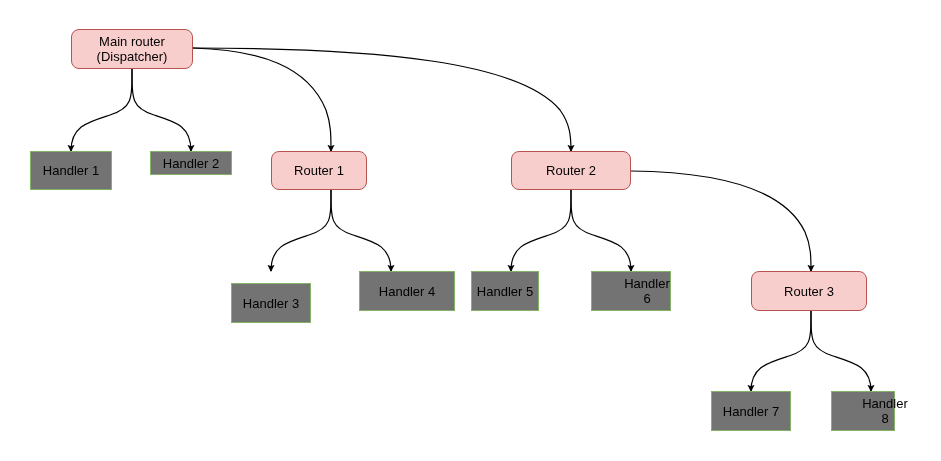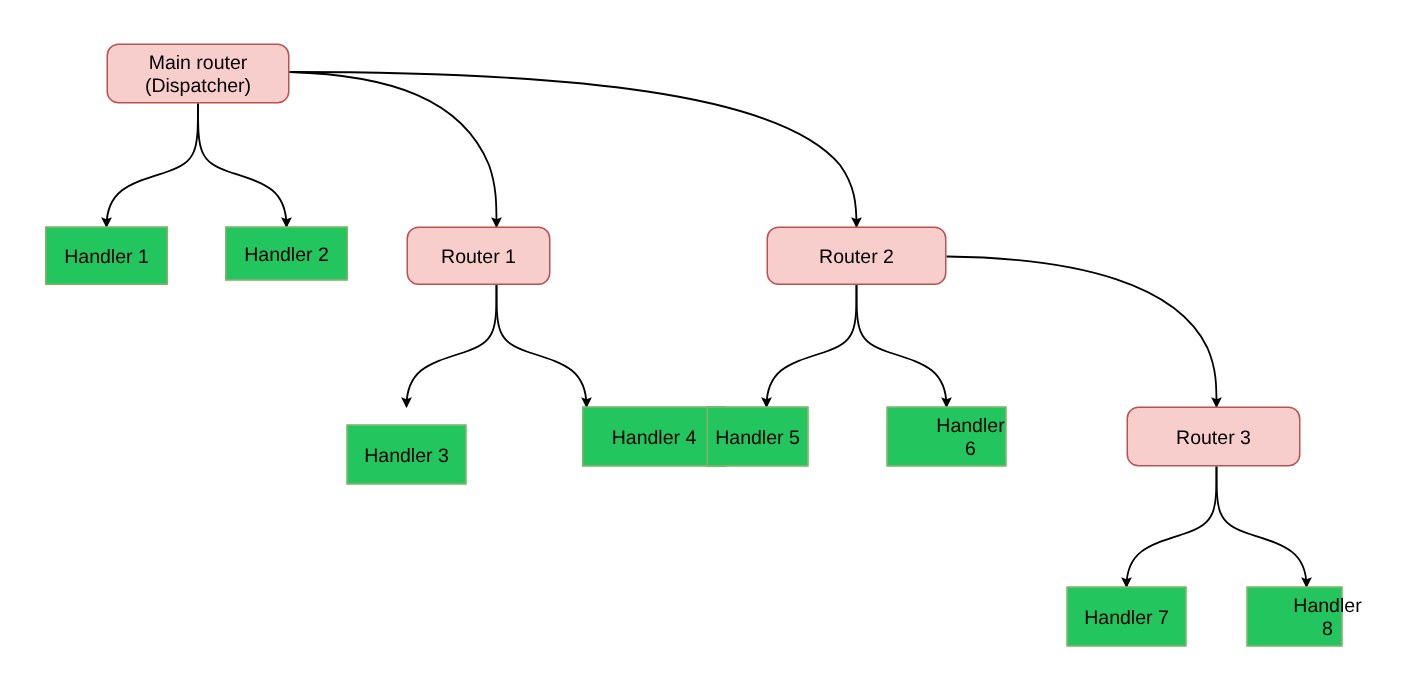--- a/index.html
+++ b/index.html
@@ -36,21 +36,21 @@
     border-width: 1px;
     border-style: solid;
     white-space: pre-line;
   }
   .node-router {
     background: #f8cecc;
     border-color: #b85450;
     border-radius: 8px;
   }
   .node-handler {
-    background: #22c55e;
+    background: #737373;
     border-color: #82b366;
     border-radius: 0;
   }
   .node-label {
     display: block;
     padding: 0 4px;
   }
 </style>
 </head>
 <body>
@@ -75,25 +75,25 @@
         <path d="M 631 171 C 720 172 785 190 805 232 C 811 246 811 257 811 271" fill="none" stroke="#000000" stroke-width="1.2" marker-end="url(#arrowhead)"></path>
         <path d="M 811 311 C 811 341 811 349 789 356 C 767 363 751 367 751 391" fill="none" stroke="#000000" stroke-width="1.2" marker-end="url(#arrowhead)"></path>
         <path d="M 811 311 C 811 341 811 349 833 356 C 855 363 871 367 871 391" fill="none" stroke="#000000" stroke-width="1.2" marker-end="url(#arrowhead)"></path>
       </g>
   </svg>
 
   <div id="nodes-layer">
       <div class="node node-router" style="left: 71px; top: 29px; width: 122px; height: 40px;"><span class="node-label">Main router
 (Dispatcher)</span></div>
       <div class="node node-handler" style="left: 30px; top: 151px; width: 82px; height: 39px;"><span class="node-label">Handler 1</span></div>
-      <div class="node node-handler" style="left: 150px; top: 151px; width: 82px; height: 36px;"><span class="node-label">Handler 2</span></div>
+      <div class="node node-handler" style="left: 150px; top: 151px; width: 82px; height: 24px;"><span class="node-label">Handler 2</span></div>
       <div class="node node-router" style="left: 271px; top: 151px; width: 96px; height: 39px; align-items: center;"><span class="node-label">Router 1</span></div>
       <div class="node node-router" style="left: 511px; top: 151px; width: 120px; height: 39px;"><span class="node-label">Router 2</span></div>
       <div class="node node-handler" style="left: 231px; top: 271px; width: 80px; height: 40px; margin-top: 12px;"><span class="node-label">Handler 3</span></div>
-      <div class="node node-handler" style="left: 359px; top: 271px; width: 96px; height: 40px; margin-left: 29px;"><span class="node-label">Handler 4</span></div>
+      <div class="node node-handler" style="left: 359px; top: 271px; width: 96px; height: 40px;"><span class="node-label">Handler 4</span></div>
       <div class="node node-handler" style="left: 471px; top: 271px; width: 68px; height: 40px;"><span class="node-label">Handler 5</span></div>
       <div class="node node-handler" style="left: 591px; top: 271px; width: 80px; height: 40px; padding-left: 32px;"><span class="node-label">Handler 6</span></div>
       <div class="node node-router" style="left: 751px; top: 271px; width: 116px; height: 40px;"><span class="node-label">Router 3</span></div>
       <div class="node node-handler" style="left: 711px; top: 391px; width: 80px; height: 40px;"><span class="node-label">Handler 7</span></div>
       <div class="node node-handler" style="left: 831px; top: 391px; width: 64px; height: 40px; padding-left: 44px;"><span class="node-label">Handler 8</span></div>
     </div>
 
 </div>
 
 </body></html>

